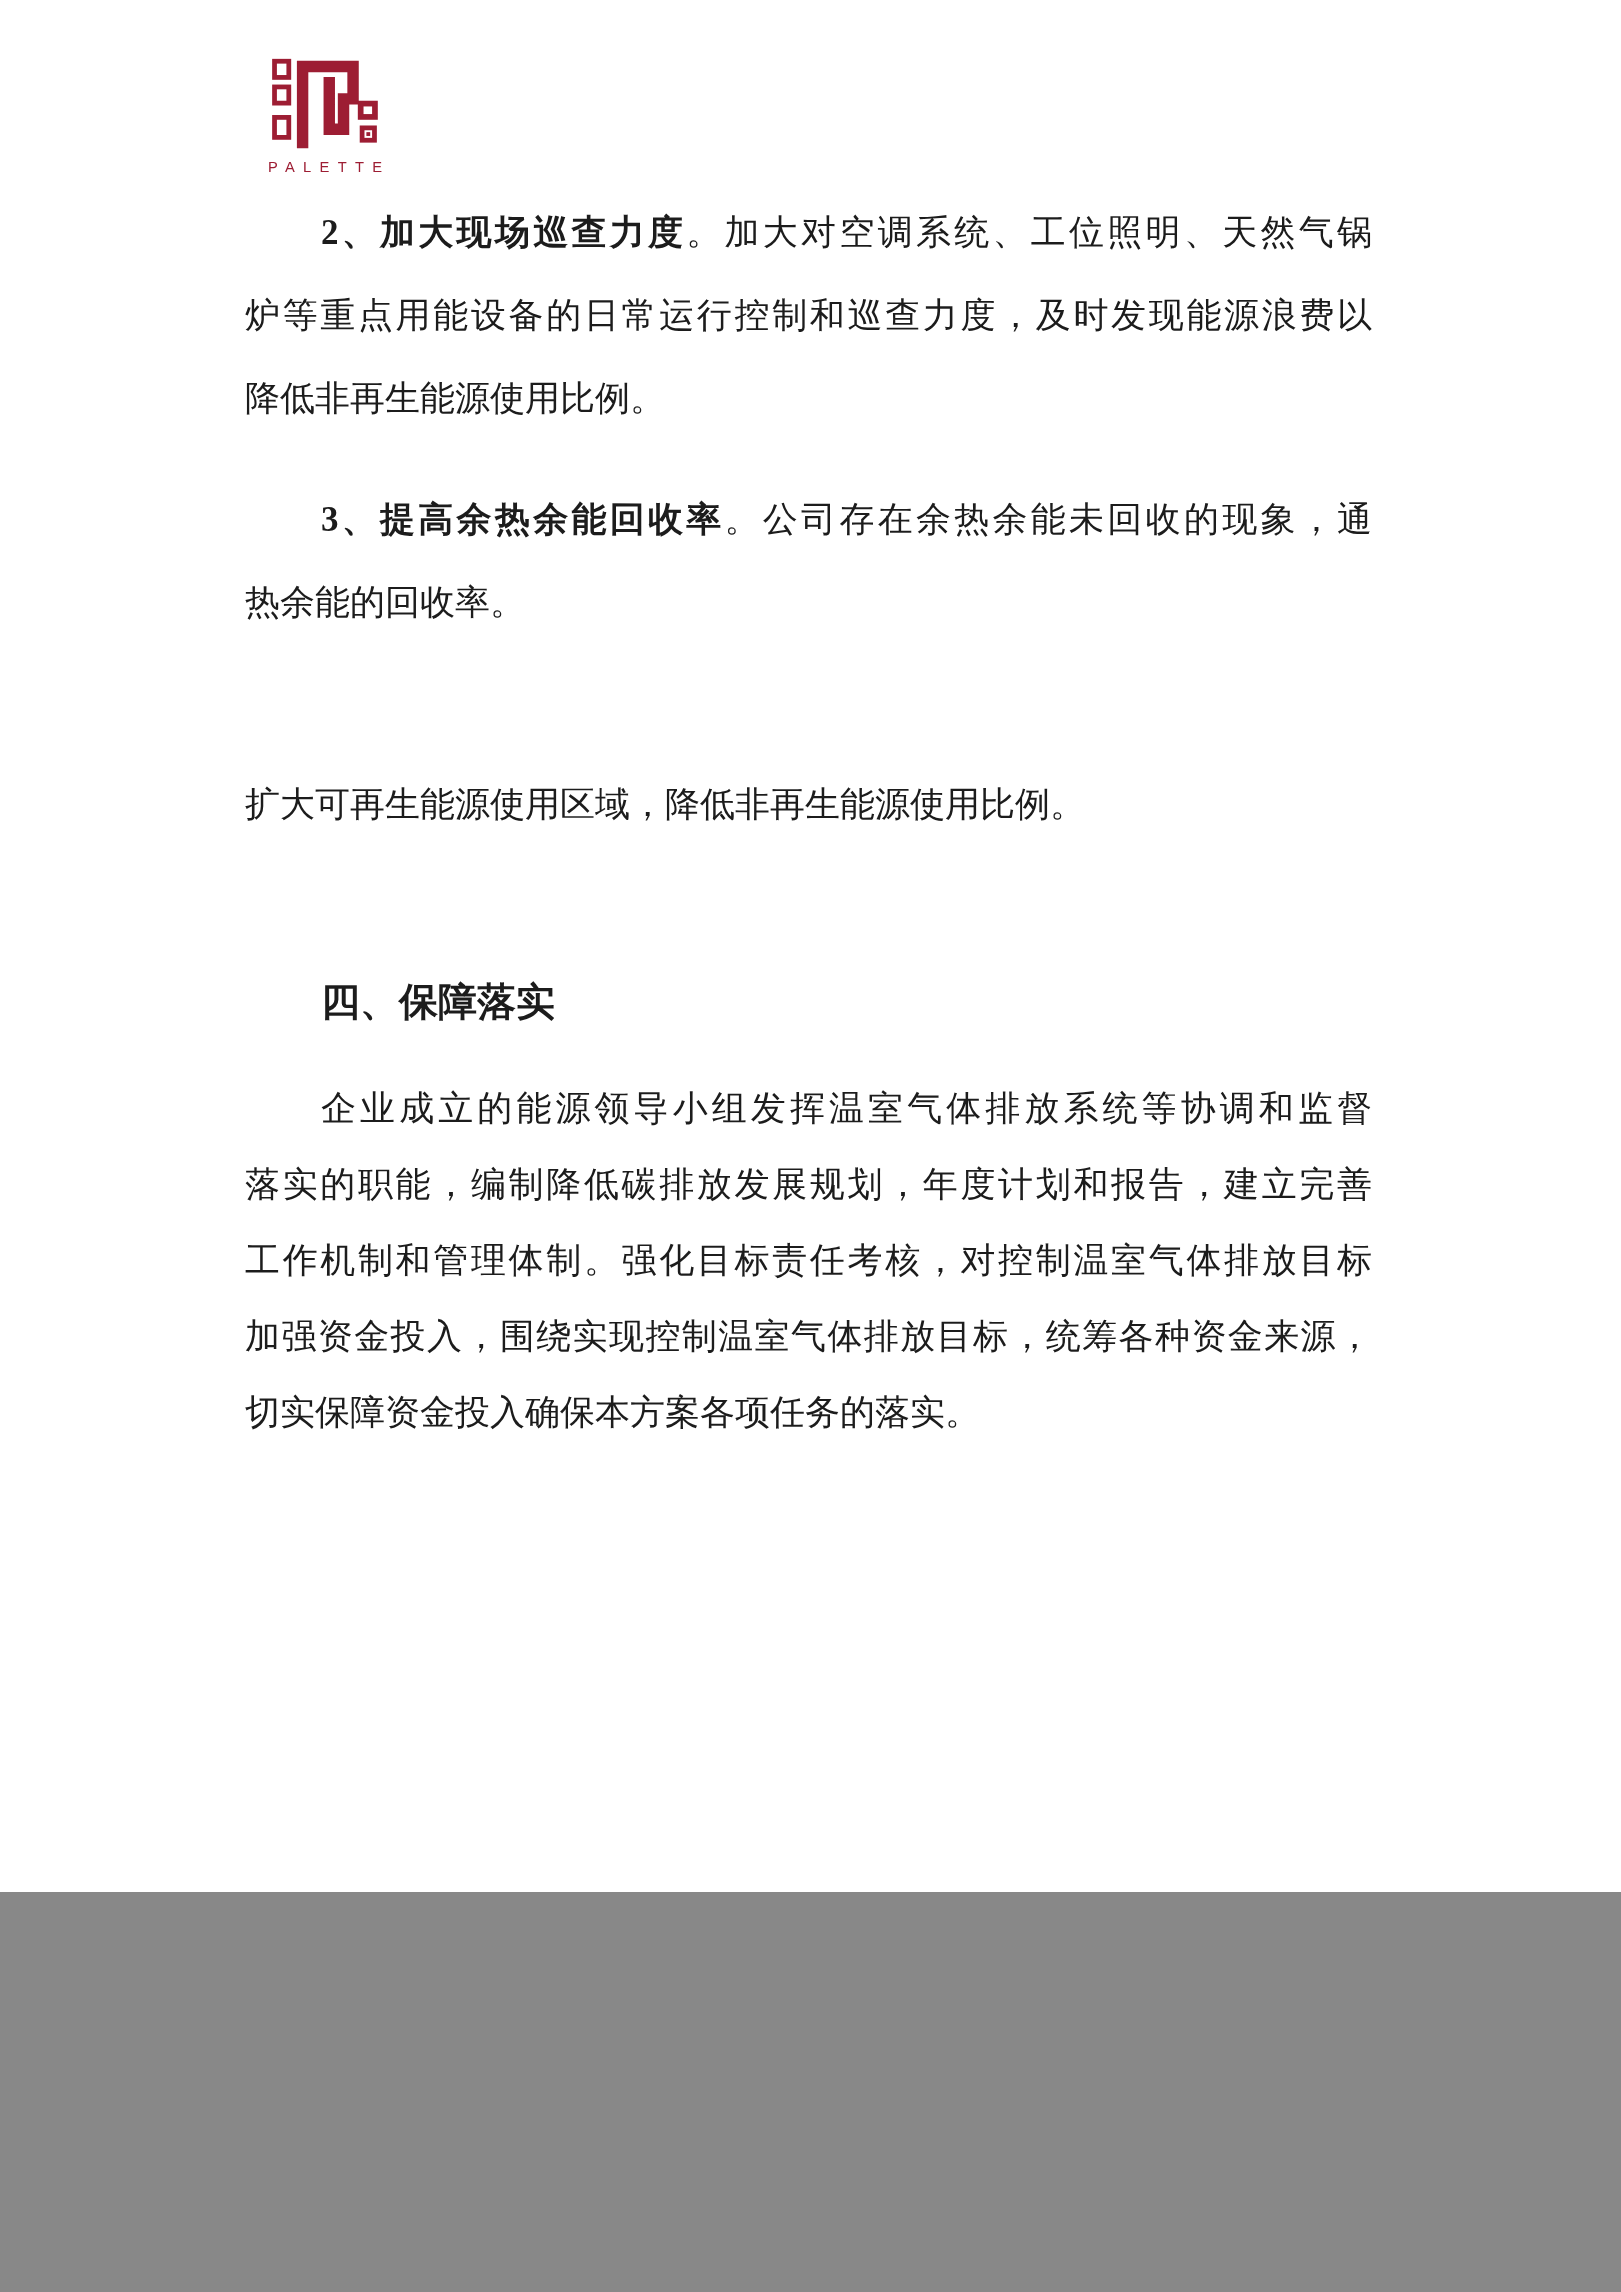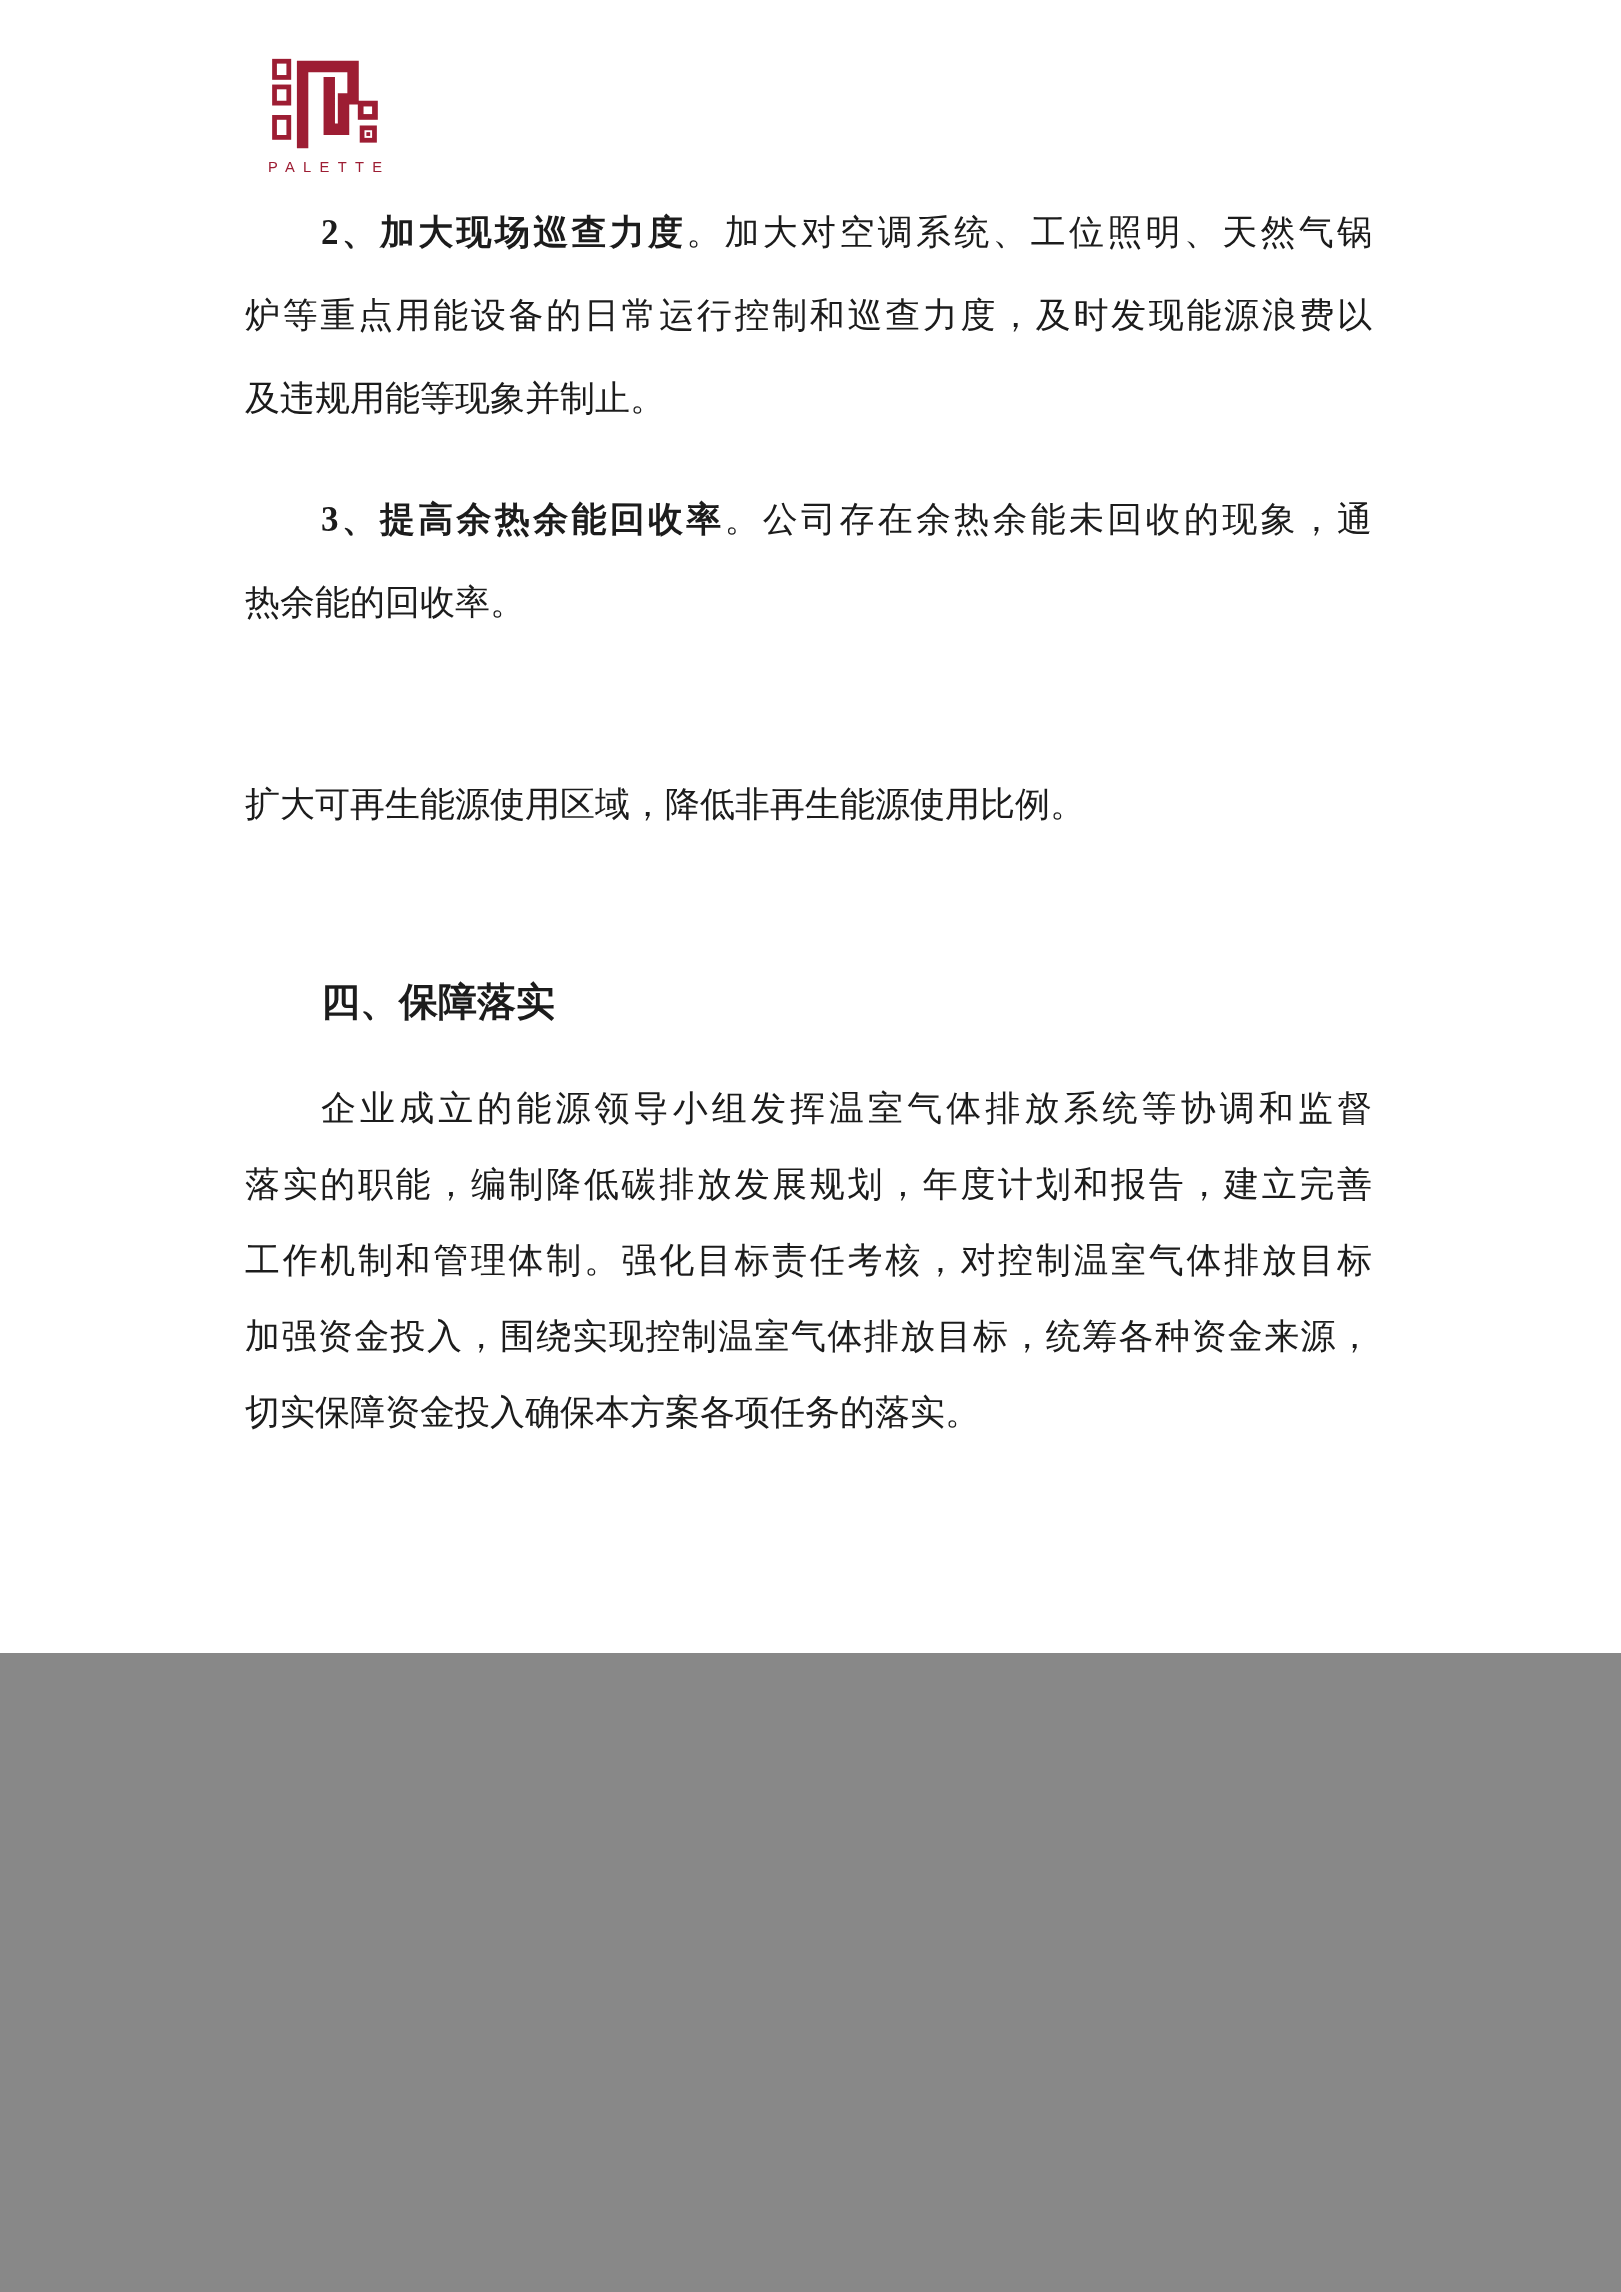--- a/index.html
+++ b/index.html
@@ -1,18 +1,18 @@
 <!DOCTYPE html>
 <html><head>
 <meta charset="utf-8">
 <style>
   html,body{margin:0;padding:0;background:#888;}
   .page{
     position:relative;
-    width:1621px;height:1653px;
+    width:1621px;height:1892px;
     margin:0 auto;
     background:#ffffff;
     font-family:"Liberation Serif", serif;
     color:#1c1c1c;
     overflow:hidden;
   }
   
   .brand{position:absolute;left:268px;top:56px;width:113px;}
   .brand svg{display:block;width:113px;height:99px;}
   .wordmark{
@@ -82,21 +82,21 @@
   <div class="brand" style="color:#9d1d33">
     <svg viewBox="0 0 115 101" width="113" height="99">
         <use href="#palette-mark"></use>
       </svg>
     <div class="wordmark">PALETTE</div>
   </div>
 
   <div class="tblock" style="top:191px">
     <div class="ln indent"><b>2、加大现场巡查力度</b><span>。加大对空调系统、工位照明、天然气锅</span></div>
     <div class="ln">炉等重点用能设备的日常运行控制和巡查力度，及时发现能源浪费以</div>
-    <div class="ln last">及违规用能等现象并制止。</div>
+    <div class="ln last">降低非再生能源使用比例。</div>
   </div>
 
   <div class="tblock" style="top:478px">
     <div class="ln indent"><b>3、提高余热余能回收率</b><span>。公司存在余热余能未回收的现象，通</span></div>
     <div class="ln last">热余能的回收率。</div>
   </div>
 
   <div class="tblock" style="top:763px">
     <div class="ln last">扩大可再生能源使用区域，降低非再生能源使用比例。</div>
   </div>

